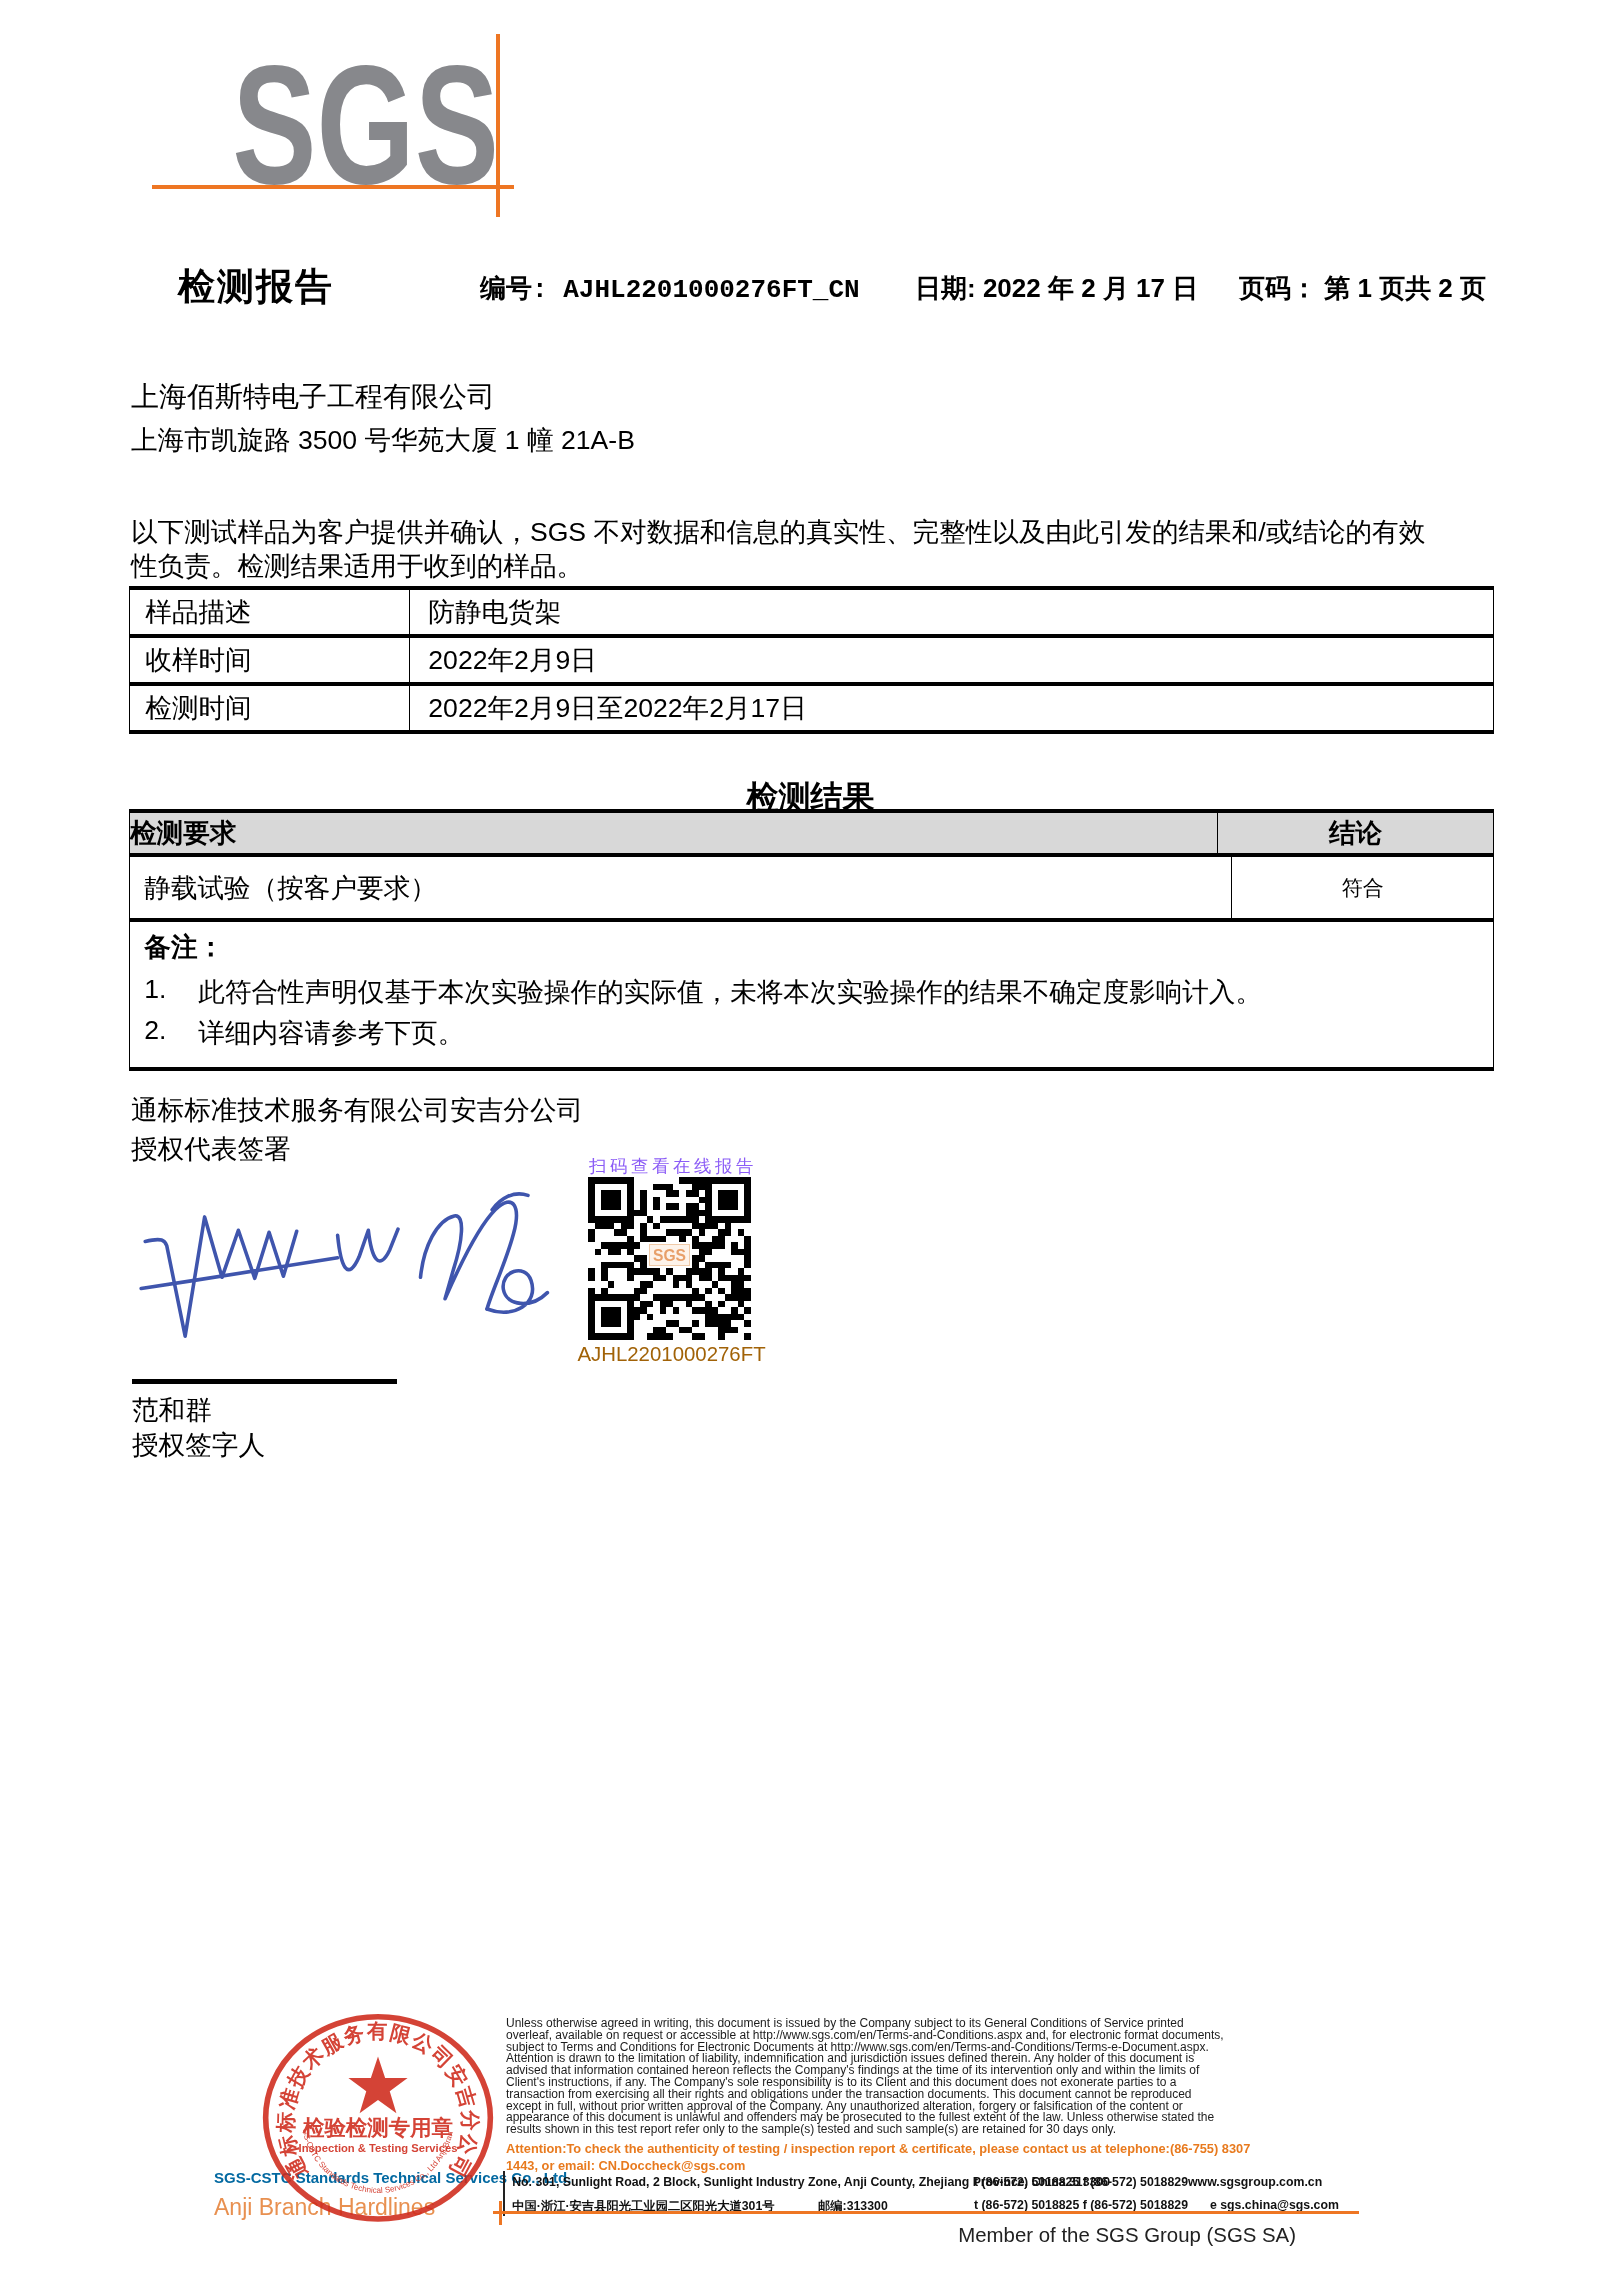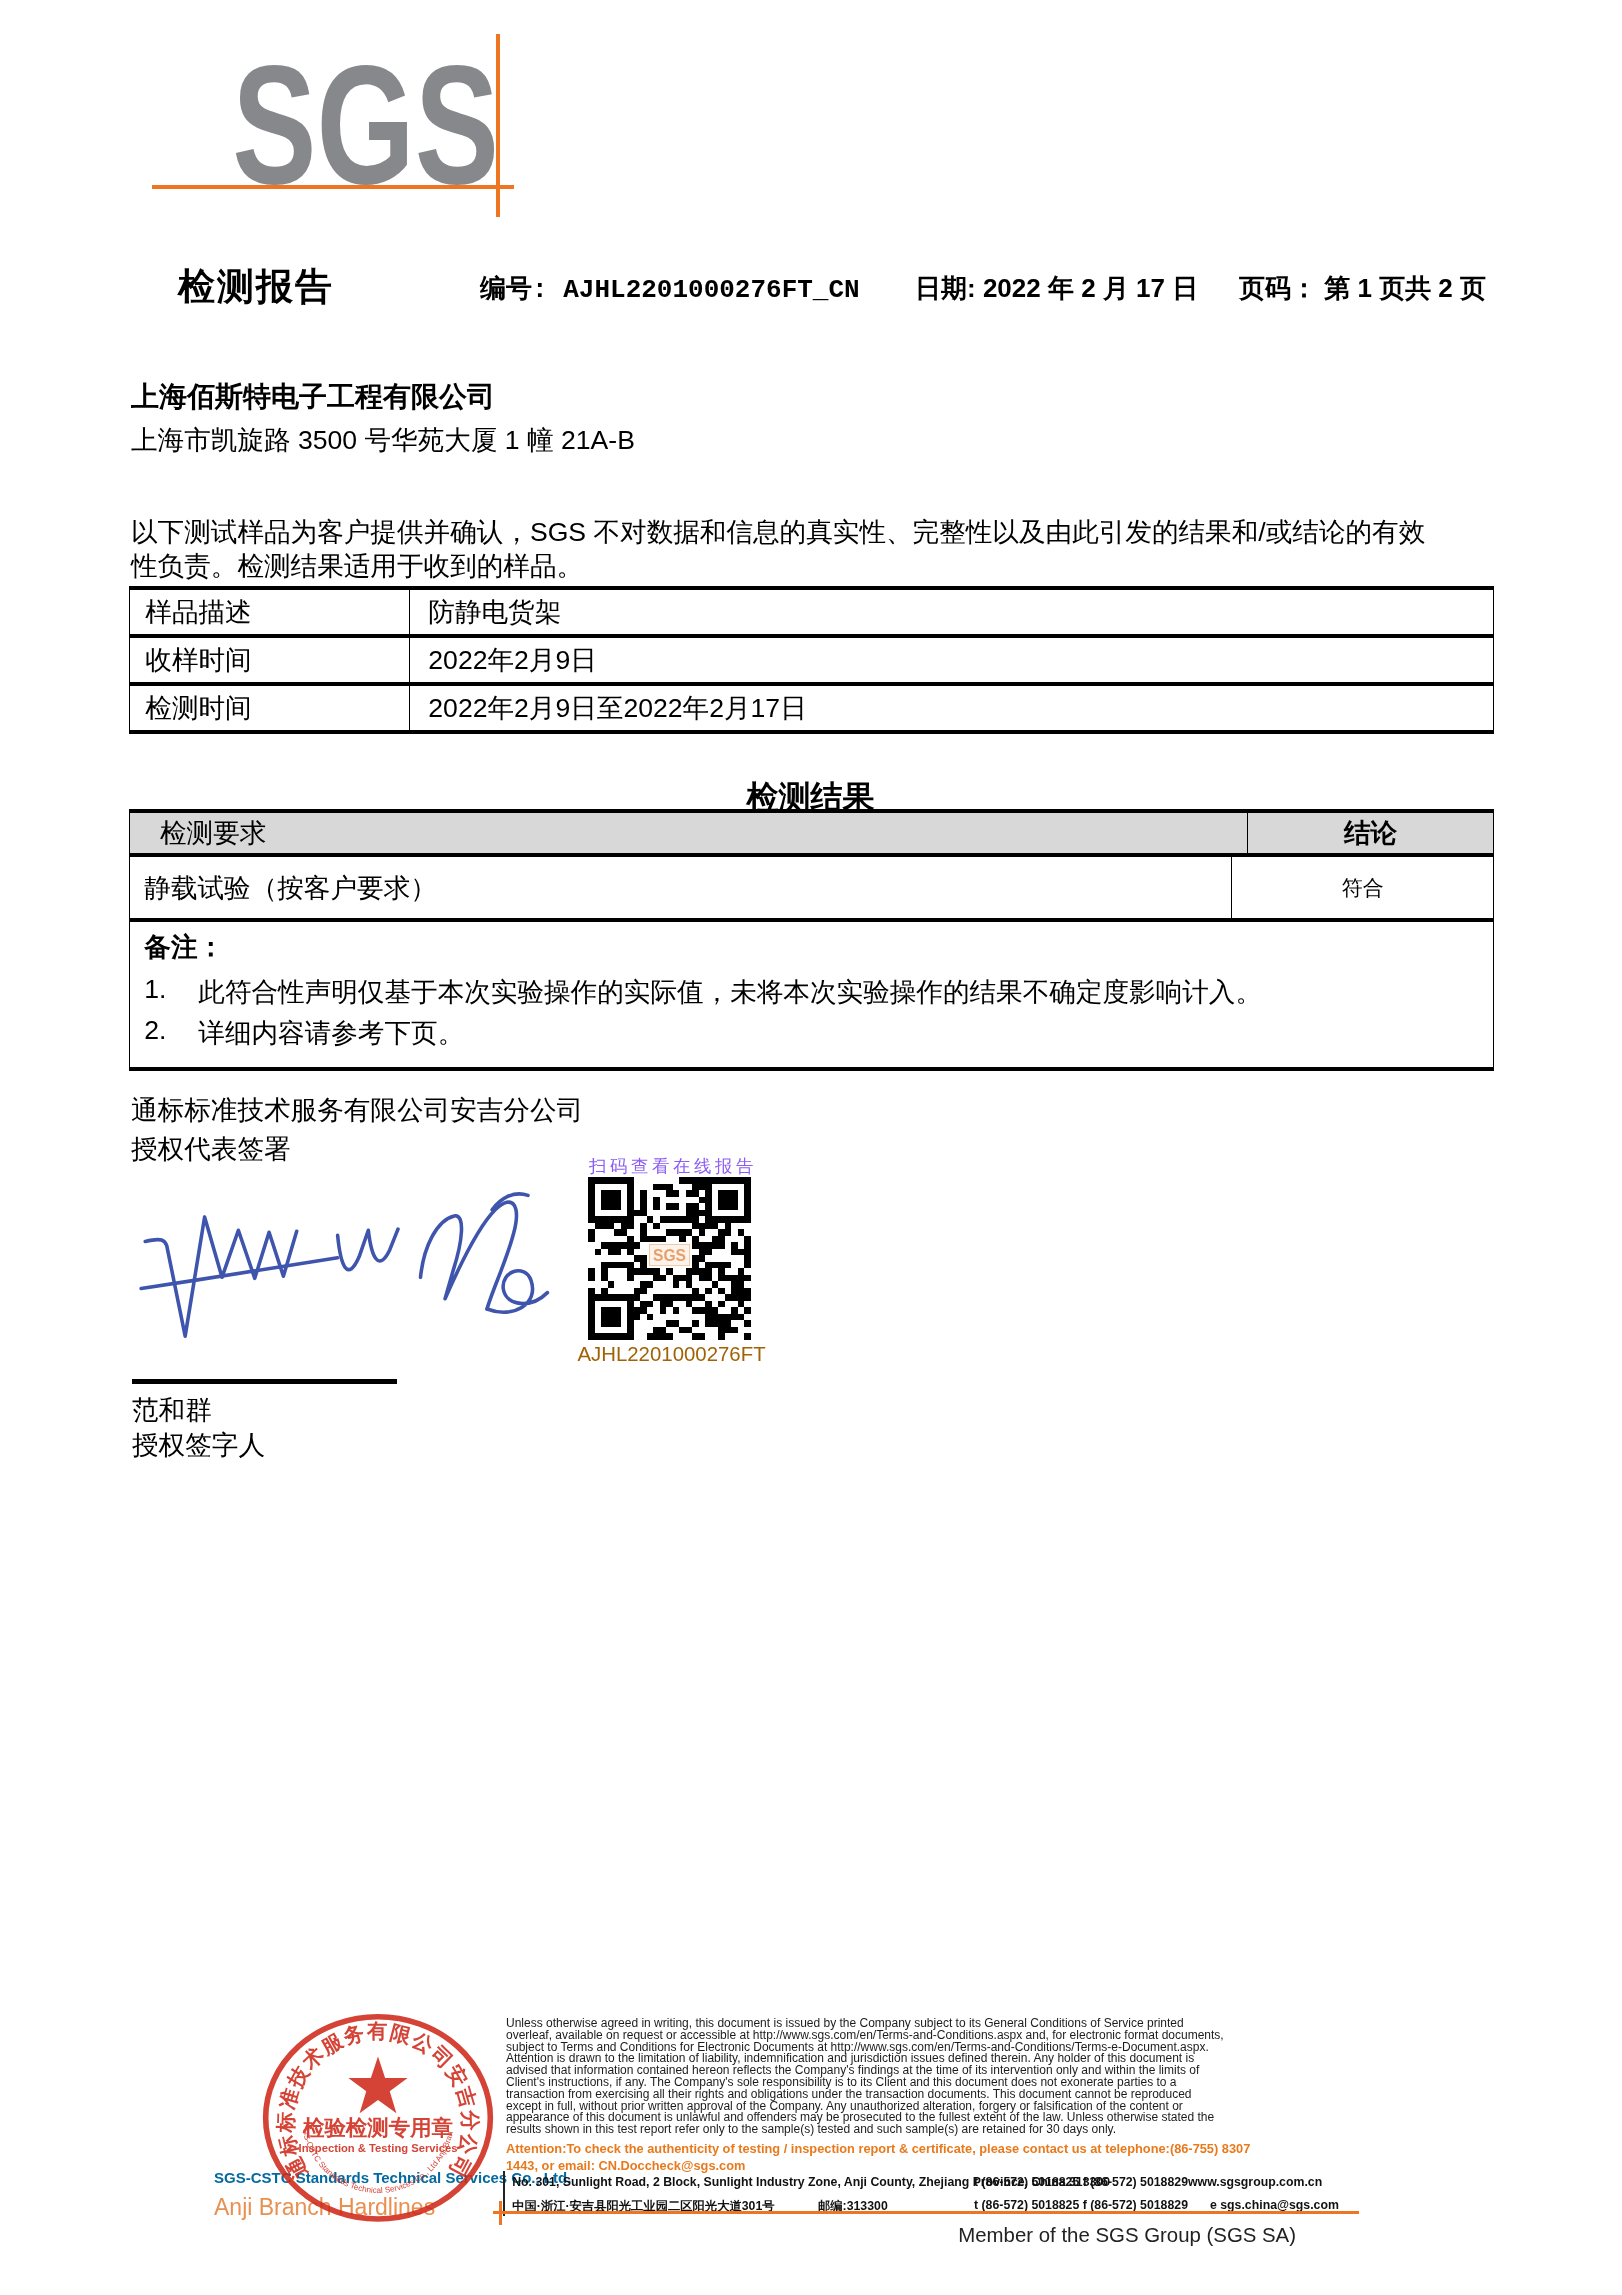--- a/index.html
+++ b/index.html
@@ -12,38 +12,38 @@
   
   .logo-svg{position:absolute; left:231px; top:54px; width:274px; height:138px;}
   .logo-hline{position:absolute; left:152px; top:185px; width:362px; height:3.6px; background:var(--orange);}
   .logo-vline{position:absolute; left:496px; top:34px; width:3.6px; height:183px; background:var(--orange);}
 
   
   .report-title{position:absolute; left:178px; top:262px; font-size:37px; font-weight:bold; letter-spacing:2px;}
   .hmeta{position:absolute; top:271px; font-size:26px; font-weight:bold; white-space:nowrap;}
 
   
-  .client-name{position:absolute; left:131px; top:378px; font-size:28px; font-weight:bold;}
+  .client-name{position:absolute; left:131px; top:378px; font-size:28px; font-weight:normal;}
   .client-addr{position:absolute; left:131px; top:422px; font-size:26.6px;}
 
   
   .disclaimer{position:absolute; left:131px; top:515px; width:1370px; font-size:26.6px; line-height:34px;}
 
   
   .tbl1{position:absolute; left:129px; top:586px; width:1363px; border:1.5px solid #000; border-top:4.1px solid #000; border-bottom:4.1px solid #000;}
   .tbl1-row{display:flex; height:44px; border-bottom:4.1px solid #000; align-items:center;}
   .tbl1-row:last-child{border-bottom:none;}
   .tbl1-label{width:264px; padding-left:15.3px; border-right:1.5px solid #000; font-size:26.6px; height:100%; display:flex; align-items:center;}
   .tbl1-value{flex:1; padding-left:18px; font-size:26.6px;}
 
   
   .results-title{position:absolute; left:129px; top:776px; width:1363px; text-align:center; font-size:32px; font-weight:bold;}
   .tbl2{position:absolute; left:129px; top:809px; width:1363px; border:1.5px solid #000; border-top:4.1px solid #000; border-bottom:4.1px solid #000;}
   .tbl2-head{display:flex; height:40px; background:#d8d8d8; border-bottom:4.1px solid #000; align-items:center;}
-  .tbl2-head .c1{width:1087px; padding-left:30px; font-size:26.6px; font-weight:normal; border-right:1.5px solid #000; height:100%; display:flex; align-items:center;}
+  .tbl2-head .c1{width:1087px; padding-left:0; font-size:26.6px; font-weight:bold; border-right:1.5px solid #000; height:100%; display:flex; align-items:center;}
   .tbl2-head .c2{flex:1; text-align:center; font-size:26.6px; font-weight:bold;}
   .tbl2-row{display:flex; height:61px; border-bottom:4.1px solid #000; align-items:stretch;}
   .tbl2-row .c1{width:1087px; padding-left:14.3px; font-size:26.6px; border-right:1.5px solid #000; display:flex; align-items:center;}
   .tbl2-row .c2{flex:1; display:flex; align-items:center; justify-content:center; font-size:21px;}
   .tbl2-remarks{padding:7.2px 14.3px 10.2px 14.3px;}
   .remarks-title{font-size:26.6px; font-weight:bold; margin-bottom:9.2px;}
   .remark-item{display:flex; font-size:26.6px; margin-bottom:5.1px;}
   .remark-num{width:54px; flex:none;}
 
   

